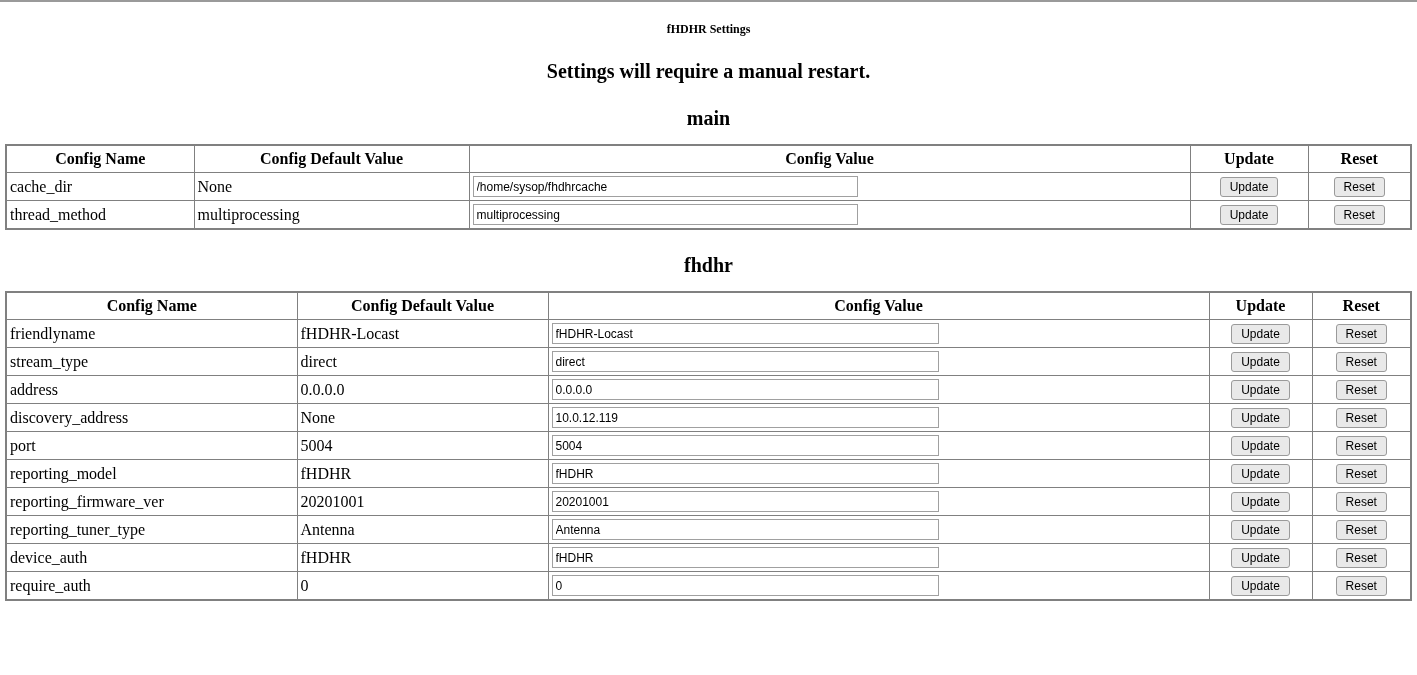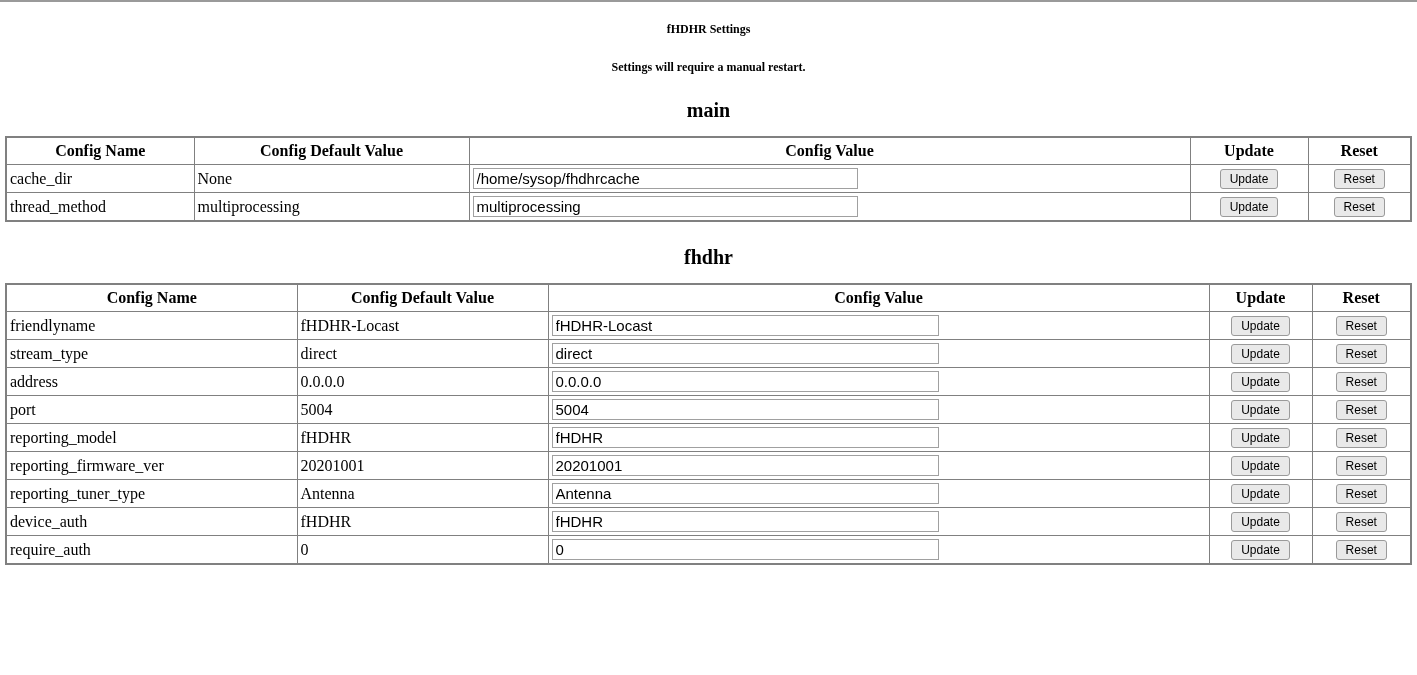--- a/index.html
+++ b/index.html
@@ -29,21 +29,21 @@
   h1.title {
     font-family: "Liberation Serif", serif;
     font-size: 12px;
     font-weight: bold;
     text-align: center;
     margin: 20px 0 0 0;
     padding: 0;
   }
   h2.subtitle {
     font-family: "Liberation Serif", serif;
-    font-size: 12px;
+    font-size: 20px;
     font-weight: bold;
     text-align: center;
     margin: 23px 0 4px 0;
     padding: 0;
   }
   h3.section {
     font-family: "Liberation Serif", serif;
     font-size: 20px;
     font-weight: bold;
     text-align: center;
@@ -82,21 +82,21 @@
     text-overflow: clip;
   }
   td.value {
     padding: 2px 4px;
   }
   td.btn {
     text-align: center;
   }
   input.txt {
     font-family: "Liberation Sans", sans-serif;
-    font-size: 15px;
+    font-size: 12px;
     color: #000000;
     background: #ffffff;
     border: 1px solid #a0a0a0;
     padding: 2px 3px;
     box-sizing: border-box;
     height: 21px;
   }
   button.btn {
     font-family: "Liberation Sans", sans-serif;
     font-size: 12px;
@@ -237,20 +237,33 @@
           <input class="txt" type="text" value="0.0.0.0" style="">
         </td>
         <td class="btn">
           <button class="btn">Update</button>
         </td>
         <td class="btn">
           <button class="btn">Reset</button>
         </td>
       </tr>
       <tr>
+        <td class="name">discovery_address</td>
+        <td class="default">None</td>
+        <td class="value">
+          <input class="txt" type="text" value="10.0.12.119" style="">
+        </td>
+        <td class="btn">
+          <button class="btn">Update</button>
+        </td>
+        <td class="btn">
+          <button class="btn">Reset</button>
+        </td>
+      </tr>
+      <tr>
         <td class="name">port</td>
         <td class="default">5004</td>
         <td class="value">
           <input class="txt" type="text" value="5004" style="">
         </td>
         <td class="btn">
           <button class="btn">Update</button>
         </td>
         <td class="btn">
           <button class="btn">Reset</button>

